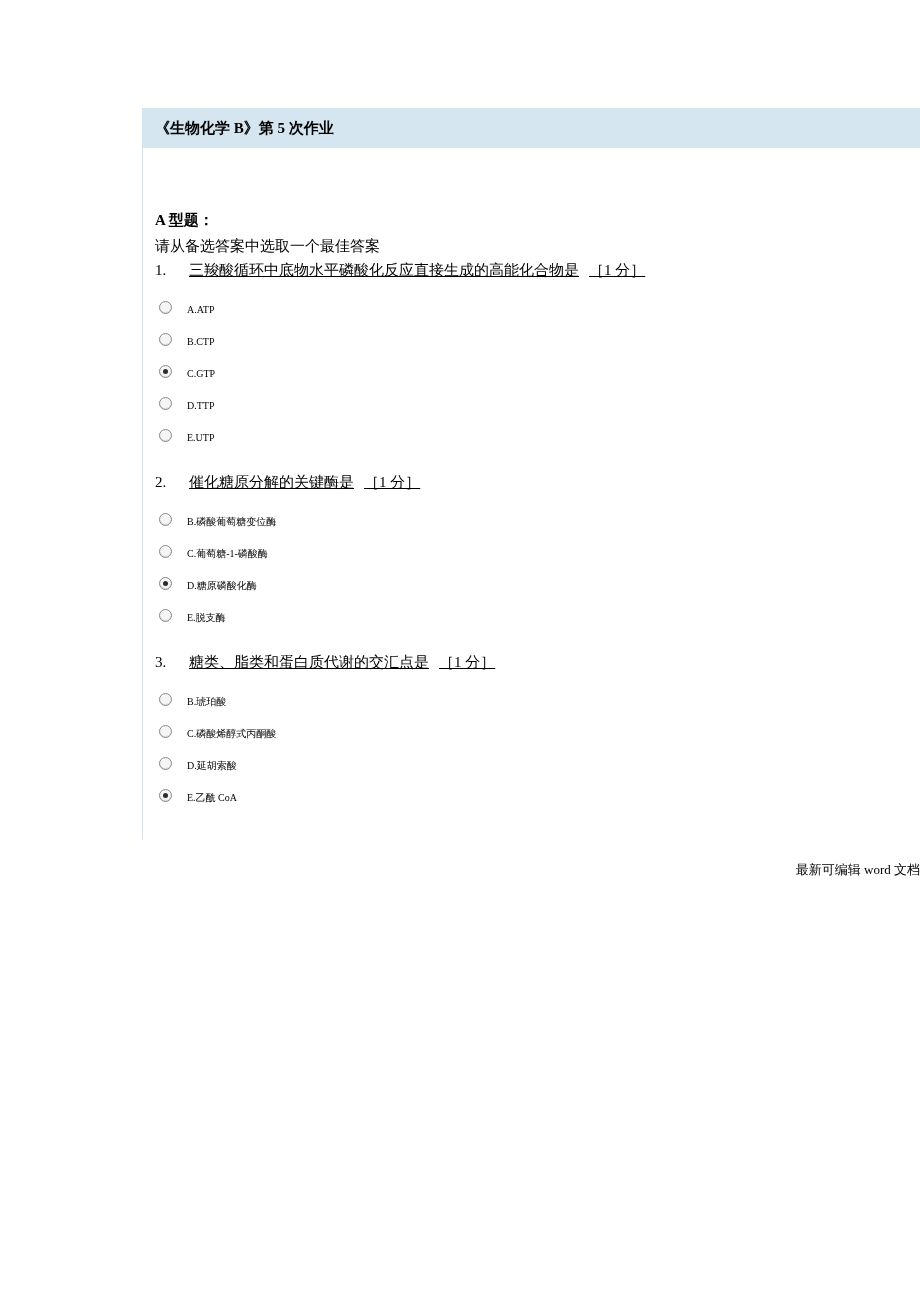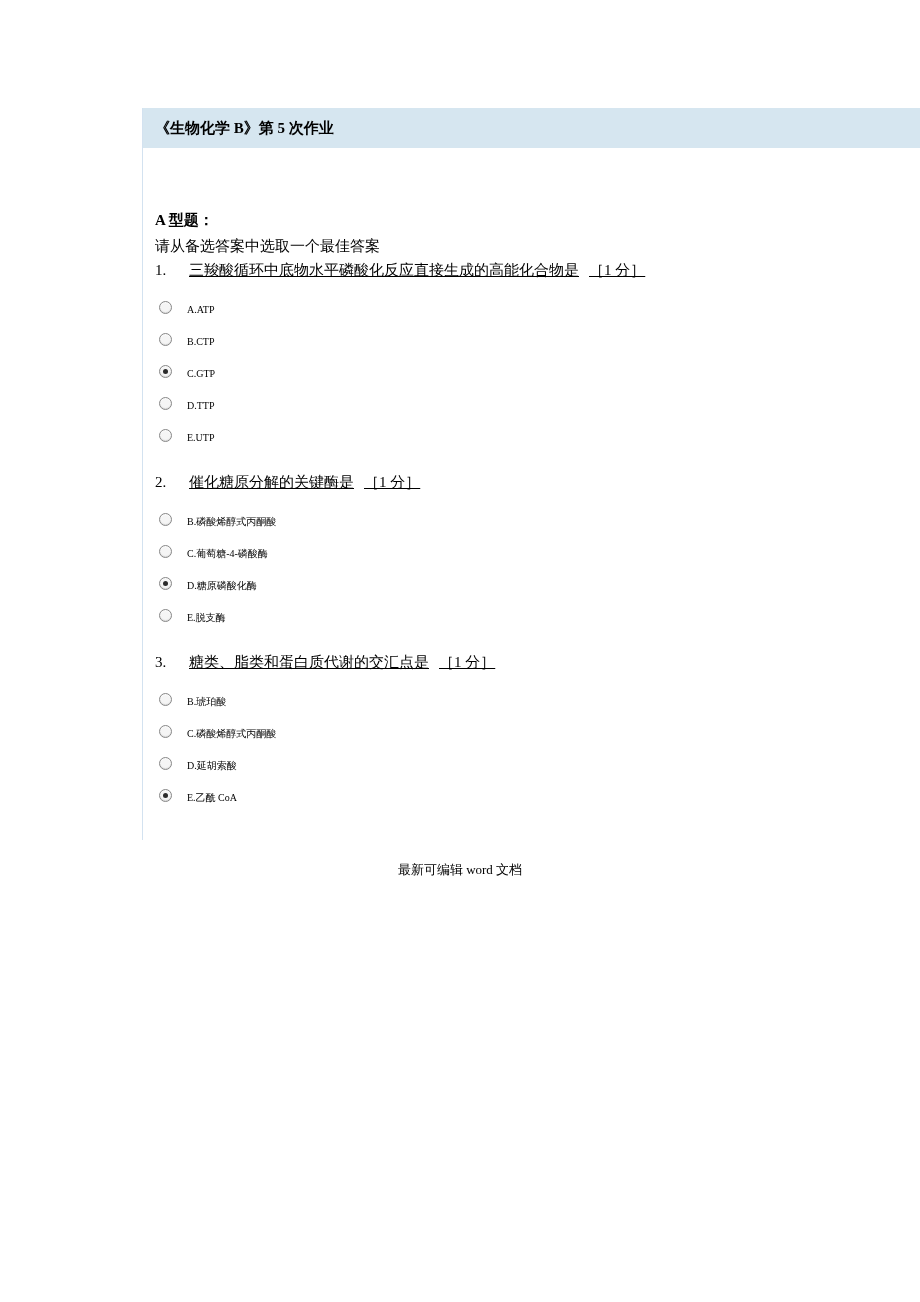--- a/index.html
+++ b/index.html
@@ -88,21 +88,21 @@
     }
     .radio-btn.selected::after {
       content: "";
       width: 5px;
       height: 5px;
       border-radius: 50%;
       background: #2b2b2b;
       display: block;
     }
     .footer {
-      text-align: center;
+      text-align: right;
       font-size: 13px;
       margin-top: 20px;
       margin-bottom: 20px;
       font-family: "SimSun", serif;
     }
     .footer .latin {
       font-family: "Times New Roman", serif;
     }
   </style>
 </head>
@@ -155,27 +155,27 @@
         </div>
         <div class="question-block">
           <div class="question-text">
             <span class="question-number">2.</span>
             <span class="question-content">催化糖原分解的关键酶是<span class="points">［1 分］</span></span>
           </div>
           <div class="option-row">
             <div class="radio-cell">
               <span class="radio-btn"></span>
             </div>
-            <div class="option-label">B.磷酸烯醇式丙酮酸</div>
-          </div>
-          <div class="option-row">
-            <div class="radio-cell">
-              <span class="radio-btn"></span>
-            </div>
-            <div class="option-label">C.葡萄糖-4-磷酸酶</div>
+            <div class="option-label">B.磷酸葡萄糖变位酶</div>
+          </div>
+          <div class="option-row">
+            <div class="radio-cell">
+              <span class="radio-btn"></span>
+            </div>
+            <div class="option-label">C.葡萄糖-1-磷酸酶</div>
           </div>
           <div class="option-row">
             <div class="radio-cell">
               <span class="radio-btn selected"></span>
             </div>
             <div class="option-label">D.糖原磷酸化酶</div>
           </div>
           <div class="option-row">
             <div class="radio-cell">
               <span class="radio-btn"></span>

